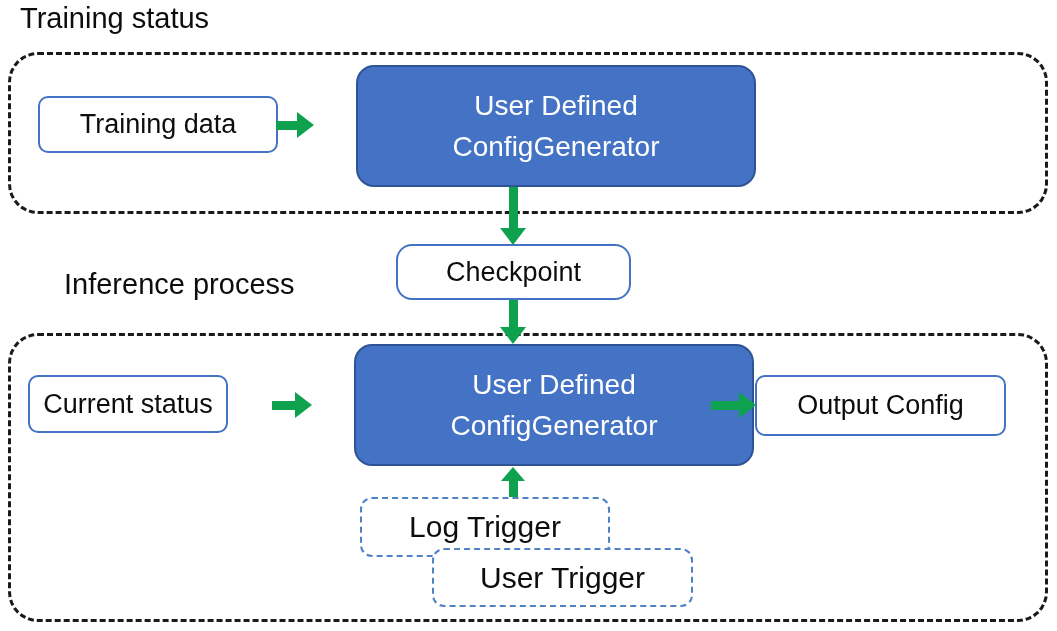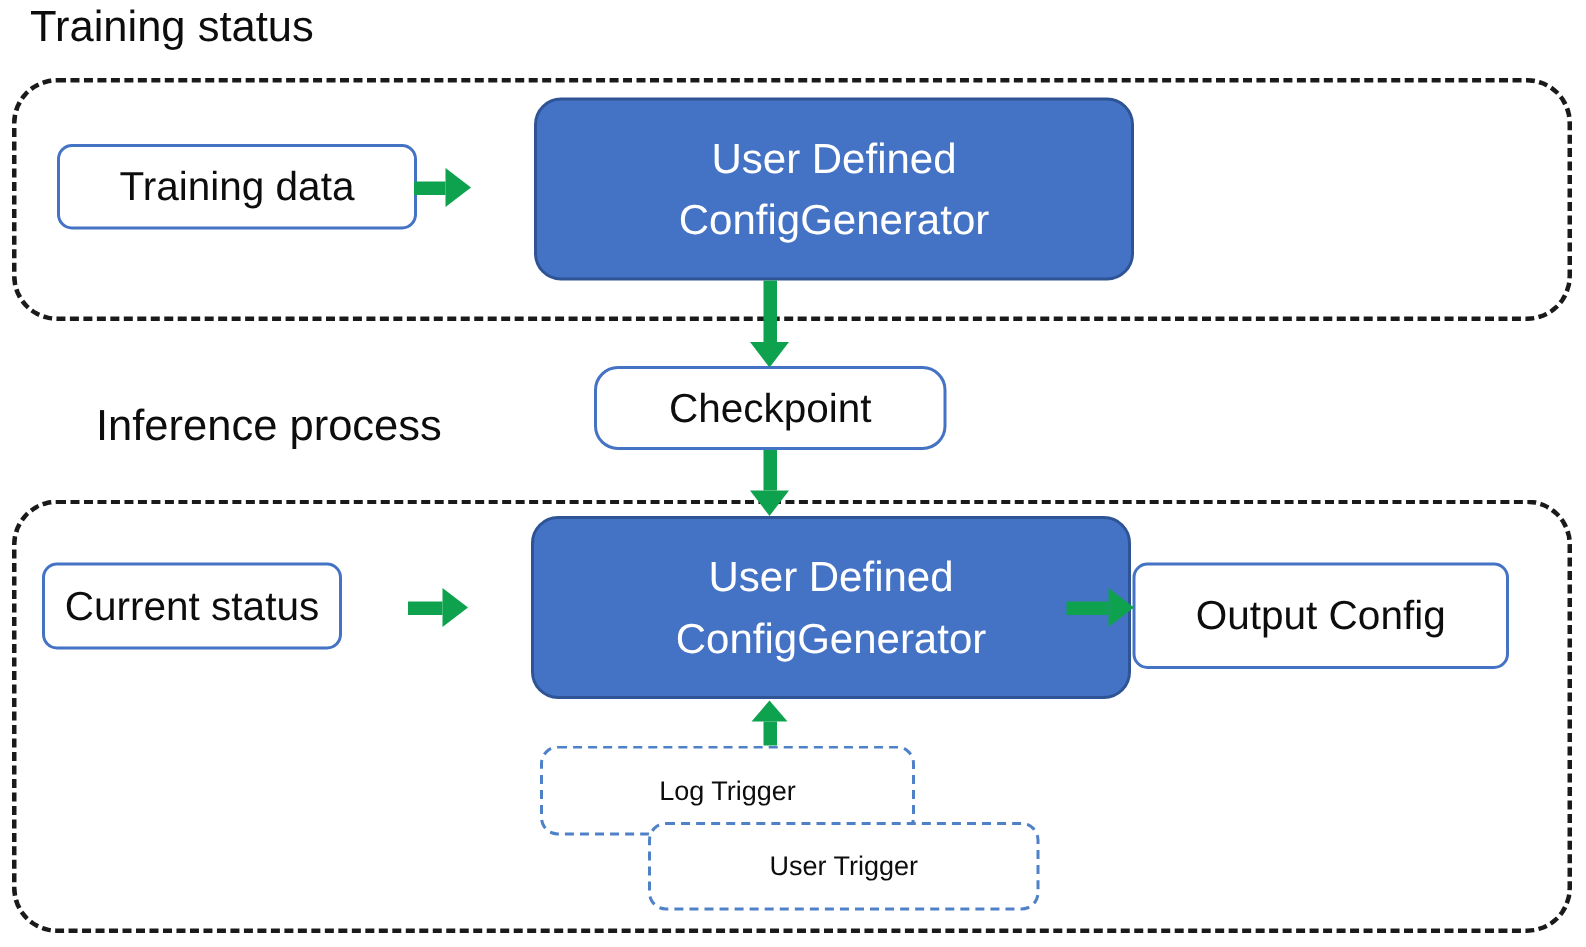--- a/index.html
+++ b/index.html
@@ -72,21 +72,21 @@
   }
   .trigger-box {
     position: absolute;
     background: #ffffff;
     border: 2px dashed var(--trigger-dash-blue);
     border-radius: 12px;
     box-sizing: border-box;
     display: flex;
     align-items: center;
     justify-content: center;
-    font-size: 18px;
+    font-size: 30px;
     color: var(--text-dark);
     white-space: nowrap;
   }
   
   .arrow-right {
     position: absolute;
     display: flex;
     align-items: center;
     z-index: 3;
   }
@@ -191,21 +191,21 @@
   <div class="blue-box" style="left:310px; top:344px; width:400px; height:122px;">
     <span>User Defined</span>
     <span>ConfigGenerator</span>
   </div>
 
   <div class="arrow-right" style="left:711px; top:392px; width:45px; height:26px;">
     <div class="stem"></div>
     <div class="head"></div>
   </div>
 
-  <div class="white-box" style="left:755px; top:375px; width:251px; height:71px;">
+  <div class="white-box" style="left:755px; top:375px; width:251px; height:61px;">
     <span>Output Config</span>
   </div>
 
   <div class="arrow-up" style="left:500px; top:467px; width:26px; height:30px;">
     <div class="head"></div>
     <div class="stem"></div>
   </div>
 
   <div class="trigger-box" style="left:360px; top:497px; width:250px; height:60px; z-index:1;">
     <span>Log Trigger</span>

